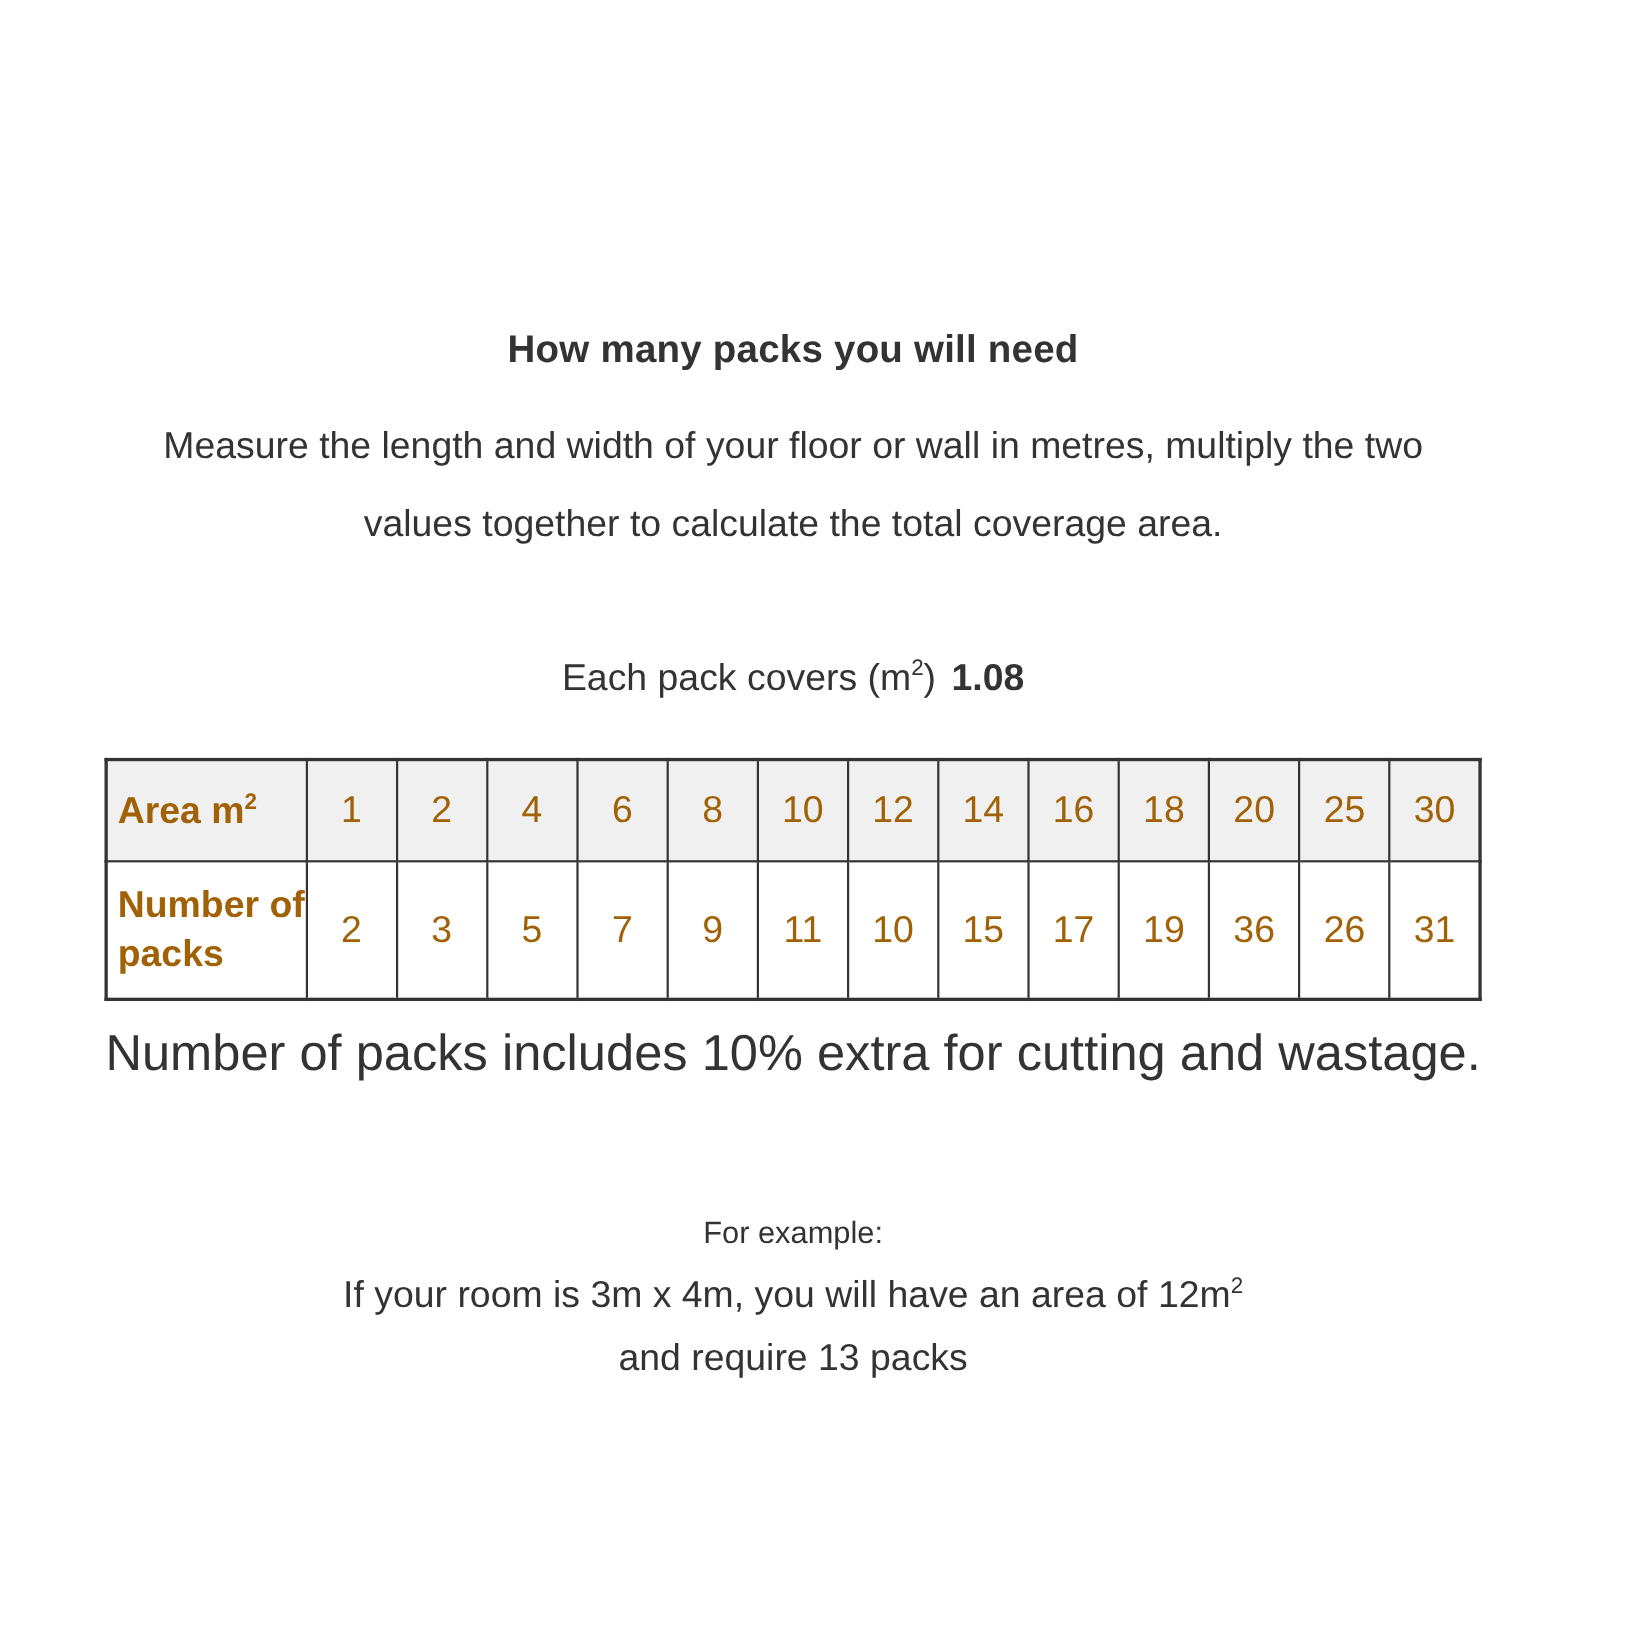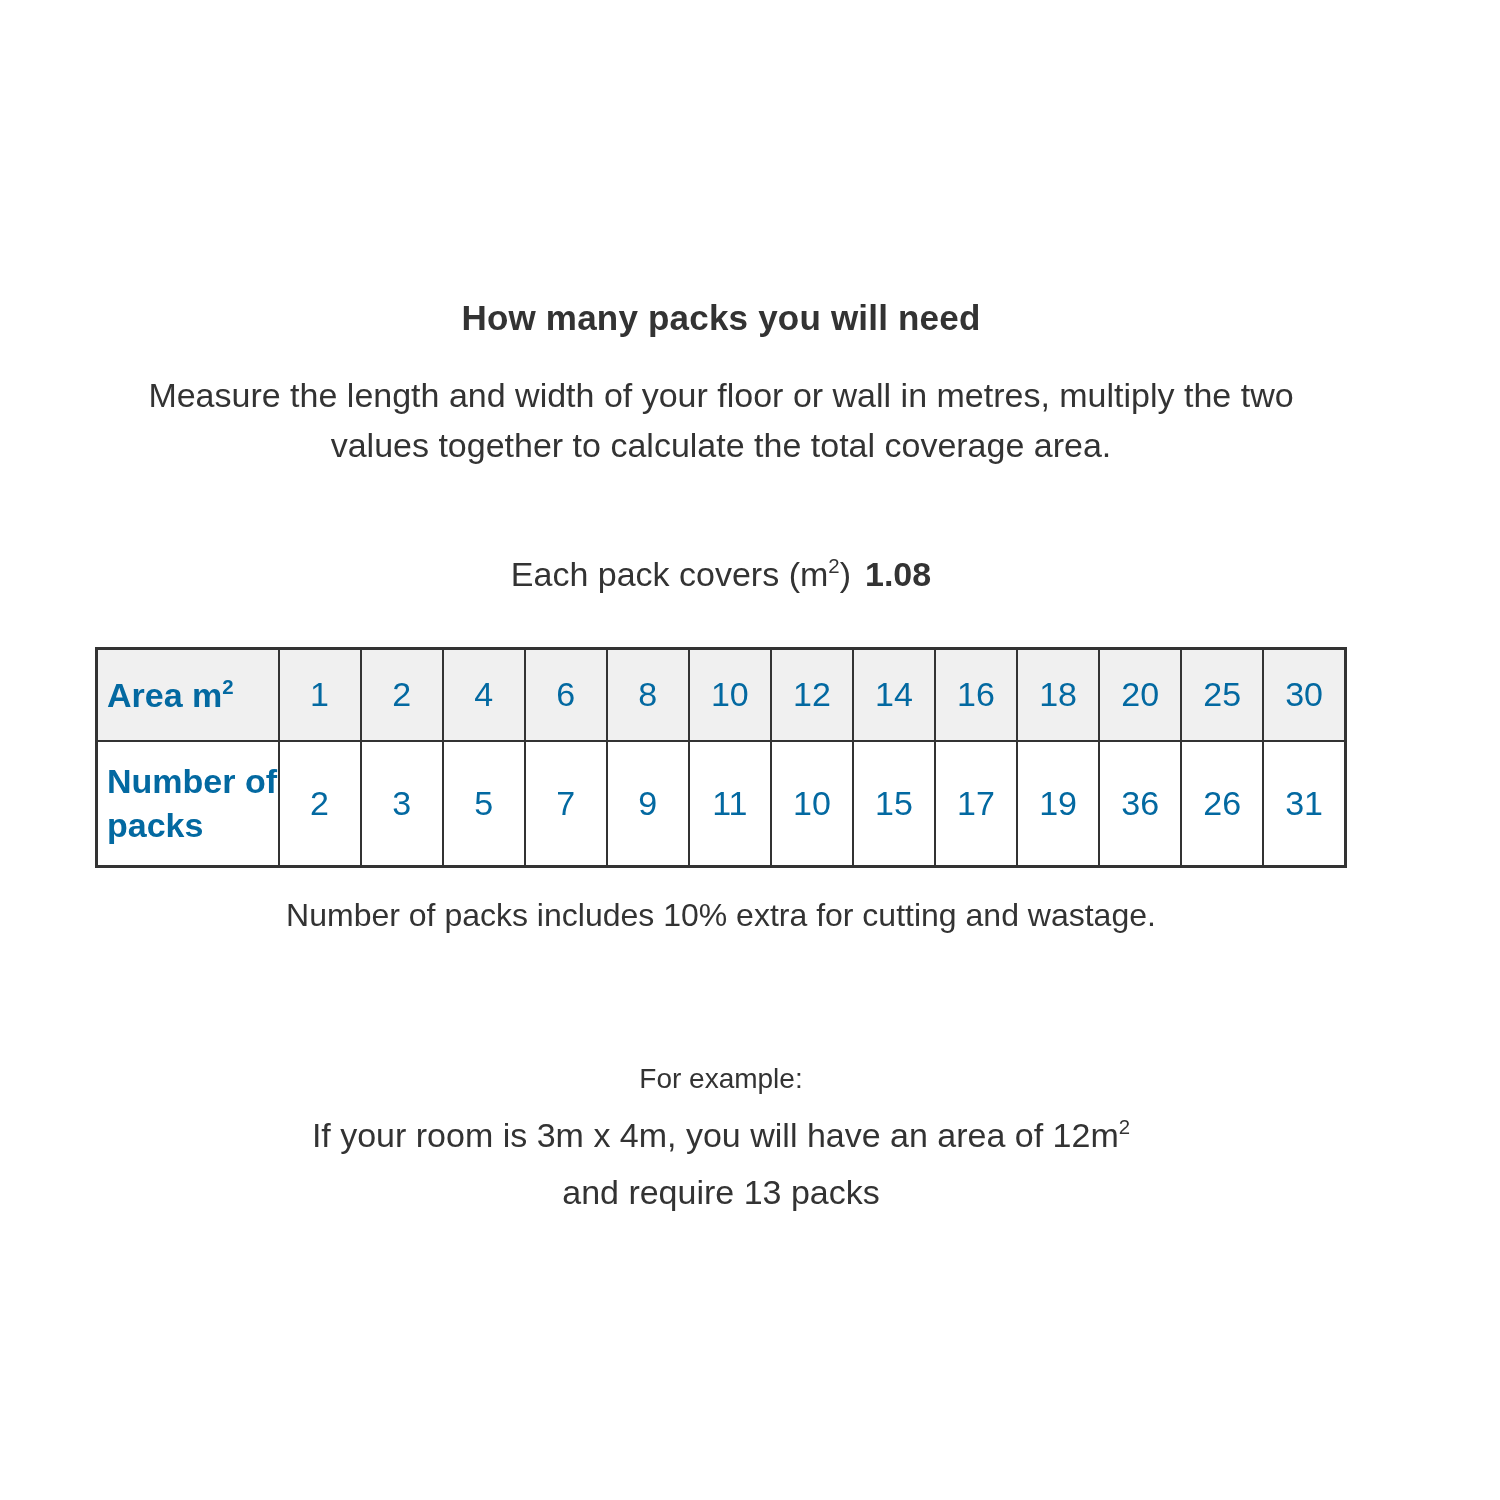--- a/index.html
+++ b/index.html
@@ -22,21 +22,21 @@
   .title {
     padding-top: 297px;
     font-size: 35px;
     font-weight: bold;
     line-height: 42px;
     letter-spacing: 0.2px;
   }
   .intro {
     margin-top: 31px;
     font-size: 34px;
-    line-height: 50px;
+    line-height: 71px;
     font-weight: normal;
   }
   .coverage {
     margin-top: 75px;
     font-size: 34px;
     line-height: 58px;
   }
   .coverage .value {
     font-weight: bold;
     margin-left: 14px;
@@ -51,39 +51,39 @@
   table.packs-table {
     margin-top: 44px;
     width: 100%;
     table-layout: fixed;
     border-collapse: collapse;
     border: 3px solid #333333;
   }
   .packs-table th, .packs-table td {
     border: 2px solid #333333;
     font-size: 34px;
-    color: #0369a1;
+    color: #a16207;
   }
   .header-row { height: 92px; }
   .header-row th {
     background: #f0f0f0;
     font-weight: normal;
     text-align: center;
   }
   .body-row { height: 126px; }
   .body-row td { text-align: center; background: #ffffff; }
   th.row-label, td.row-label {
     text-align: left;
     padding-left: 9px;
     font-weight: bold;
     line-height: 44px;
   }
   .note {
     margin-top: 19px;
-    font-size: 32px;
+    font-size: 46px;
     line-height: 56px;
   }
   .example-heading {
     margin-top: 108px;
     font-size: 28px;
     font-weight: normal;
     line-height: 56px;
   }
   .example-line {
     font-size: 34px;

